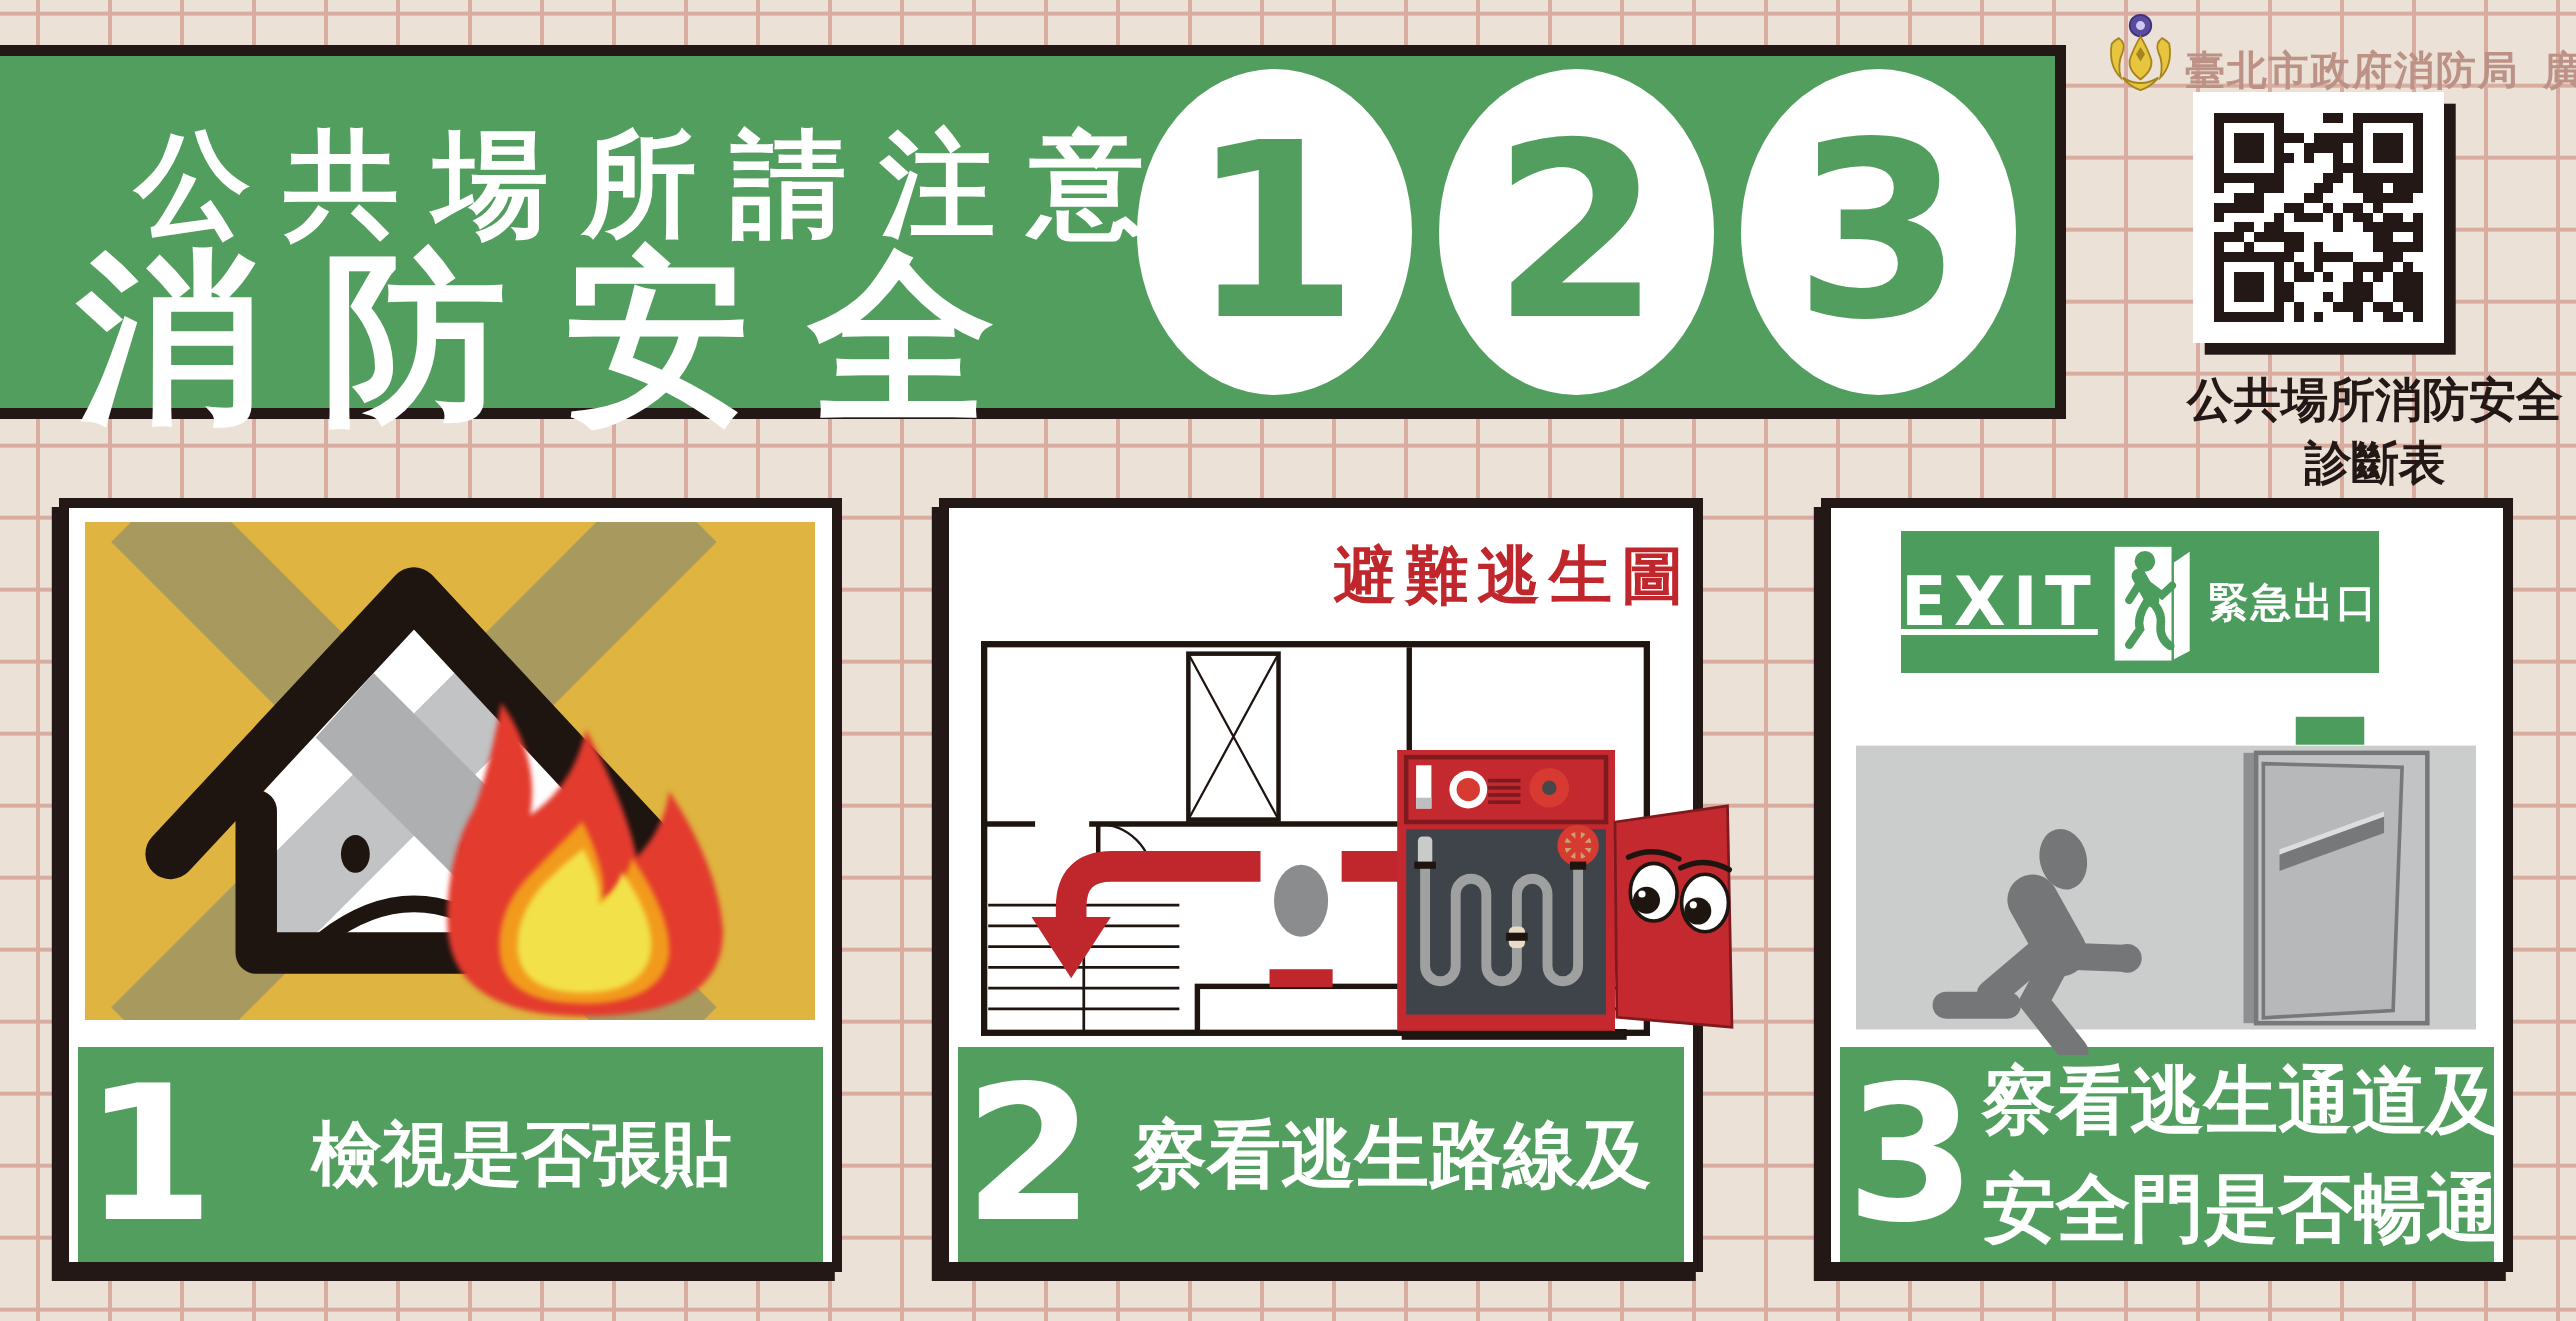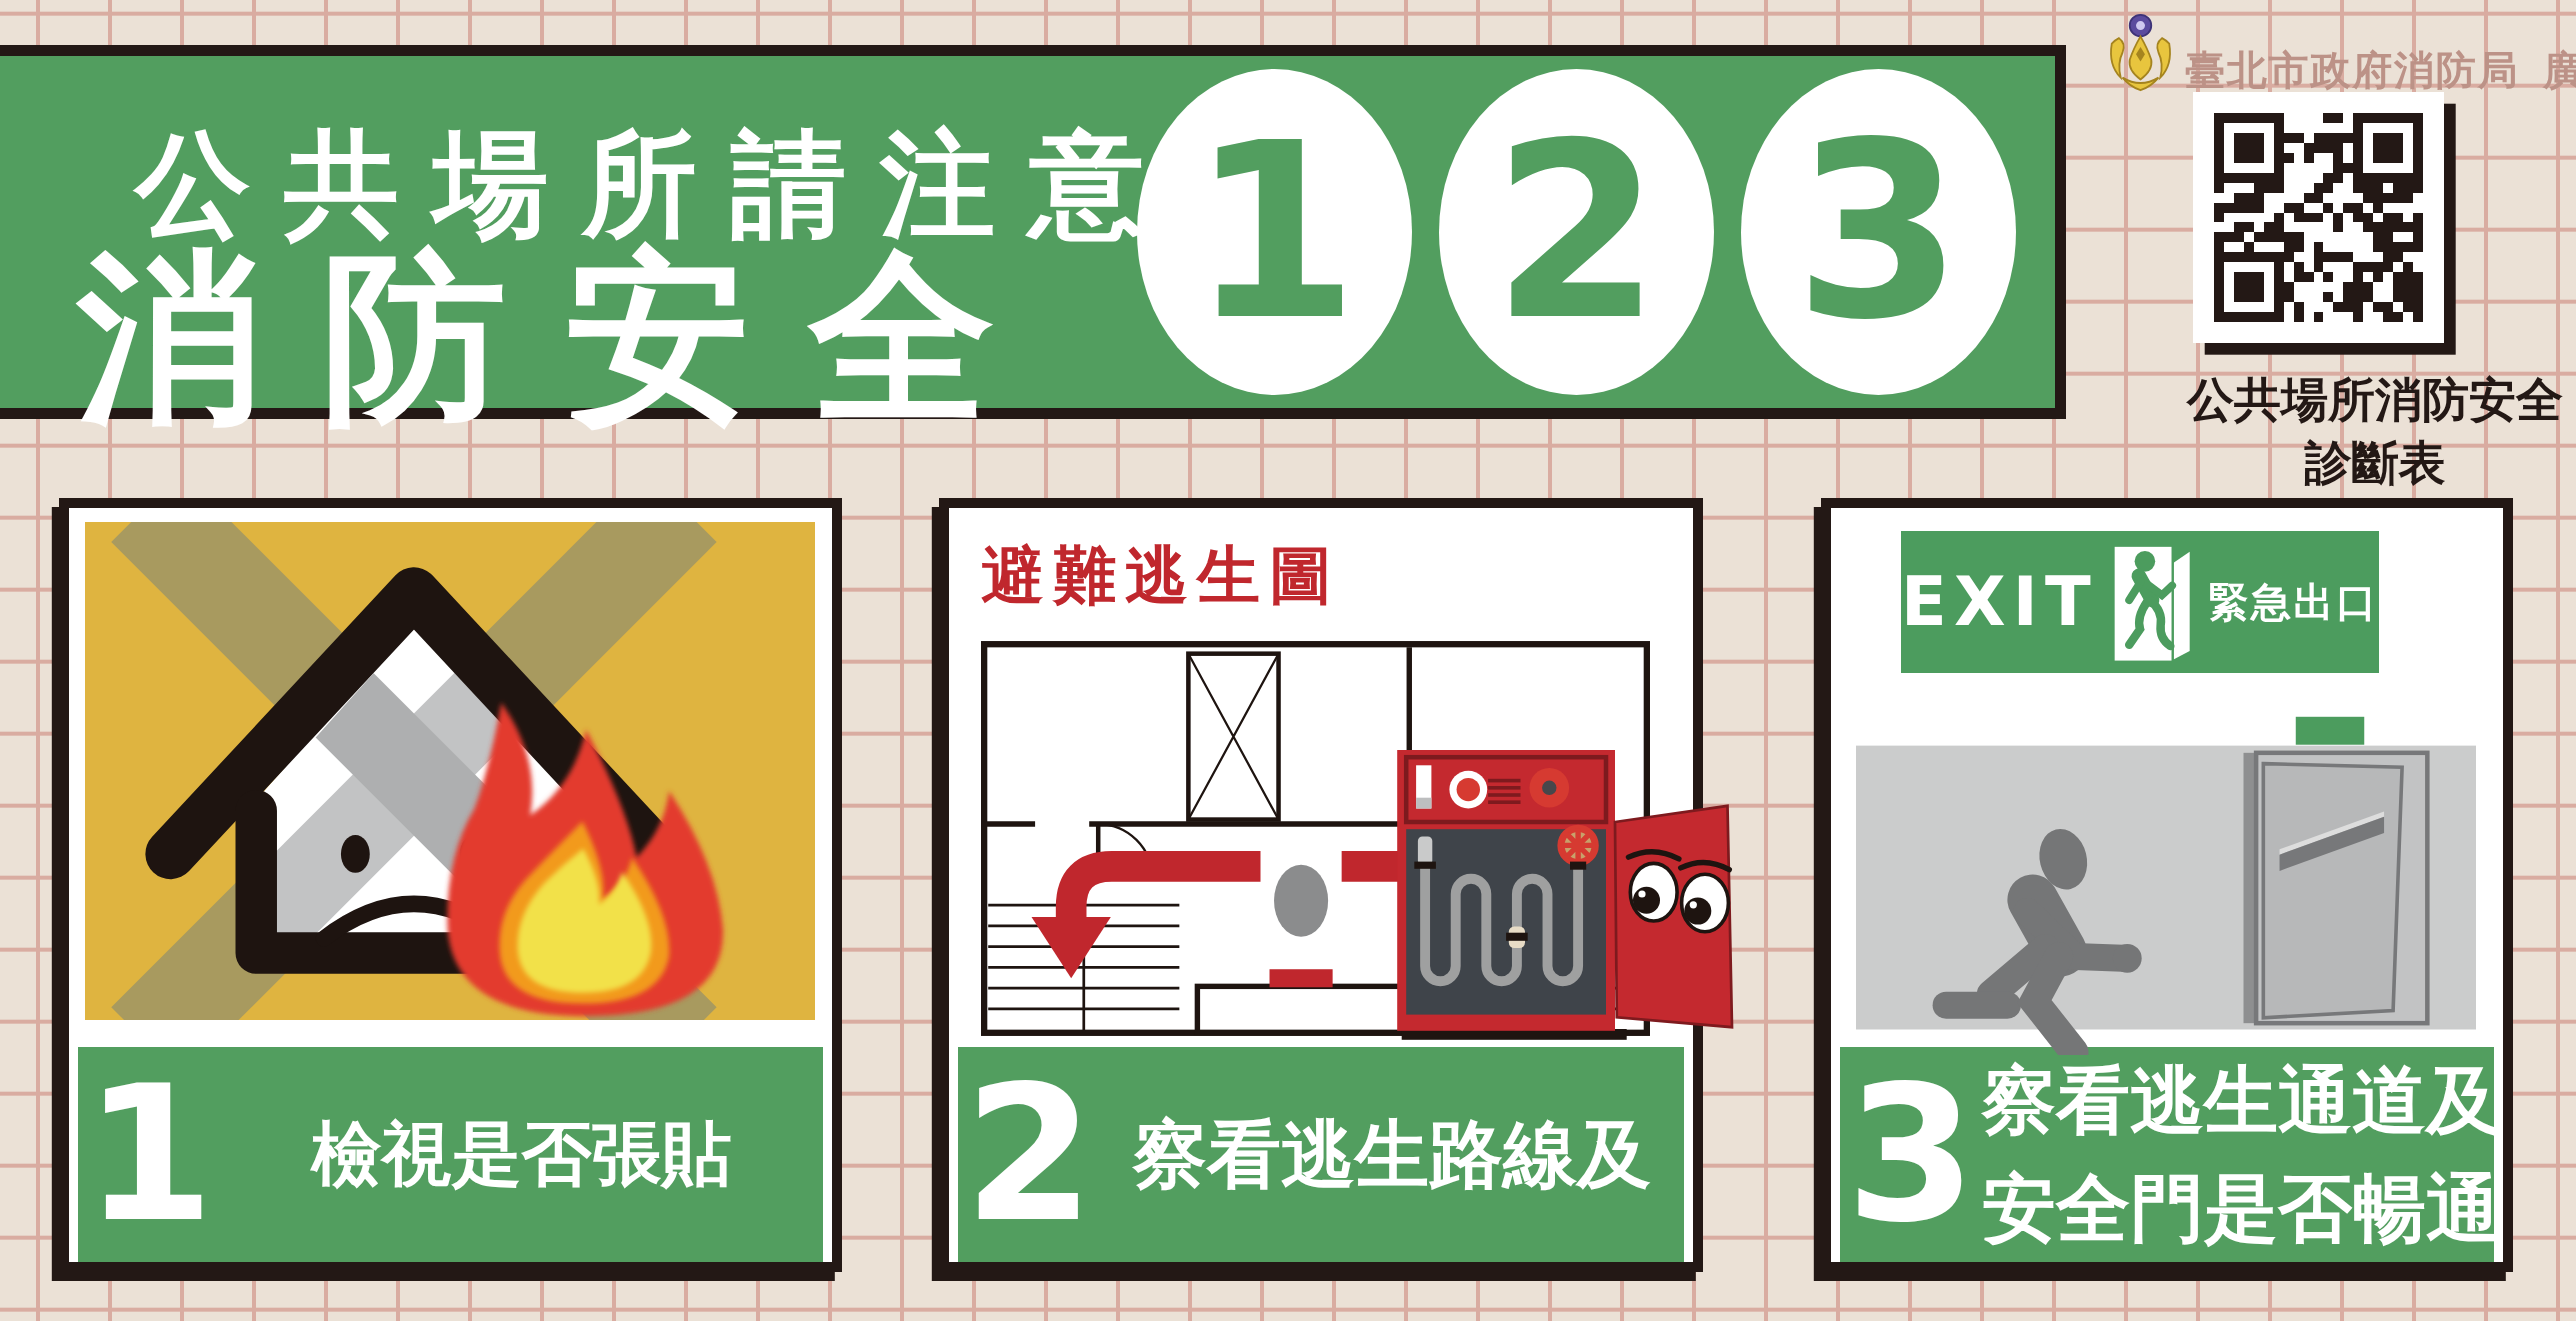--- a/index.html
+++ b/index.html
@@ -68,31 +68,31 @@
   .band-text{
     flex:1;display:flex;flex-direction:column;justify-content:center;gap:26px;
     color:#fff;font-weight:900;font-size:74px;line-height:1.1;text-align:center;white-space:nowrap;
   }
   .panel1 .band-text{font-size:70px;}
   .panel1 .band-text .l2{font-size:65px;}
   
   .p1-art{left:16px;top:14.4px;width:730px;height:498px;background:#DFB440;}
   
   .map-title{
-    position:absolute;left:0;top:25px;width:100%;text-align:left;color:#C0272D;
-    font-size:63px;font-weight:900;letter-spacing:9px;z-index:2;padding-left:32px;
+    position:absolute;left:0;top:25px;width:100%;text-align:right;color:#C0272D;
+    font-size:63px;font-weight:900;letter-spacing:9px;z-index:2;
   }
   .p2-plan{left:32px;top:133px;width:669px;height:395px;}
   .p2-cabinet{left:445px;top:242px;width:352px;height:306px;overflow:visible;z-index:3;}
   
   .exit-sign{
     position:absolute;left:70px;top:23.4px;width:478px;height:142px;background:#4C9C5E;
     display:flex;align-items:center;justify-content:center;gap:14.4px;z-index:2;
   }
-  .exit-word{color:#fff;font-size:67px;font-weight:700;letter-spacing:7.2px;}
+  .exit-word{color:#fff;font-size:67px;font-weight:700;letter-spacing:7.2px;text-decoration:underline;}
   .exit-label{color:#fff;font-size:40px;font-weight:700;letter-spacing:2.7px;white-space:nowrap;}
   .p3-room{left:25px;top:204px;width:620px;height:343px;}
 </style>
 </head>
 <body>
 
 <div class="poster">
 
   <div class="banner">
     <div class="banner-line1">公共場所請注意</div>

